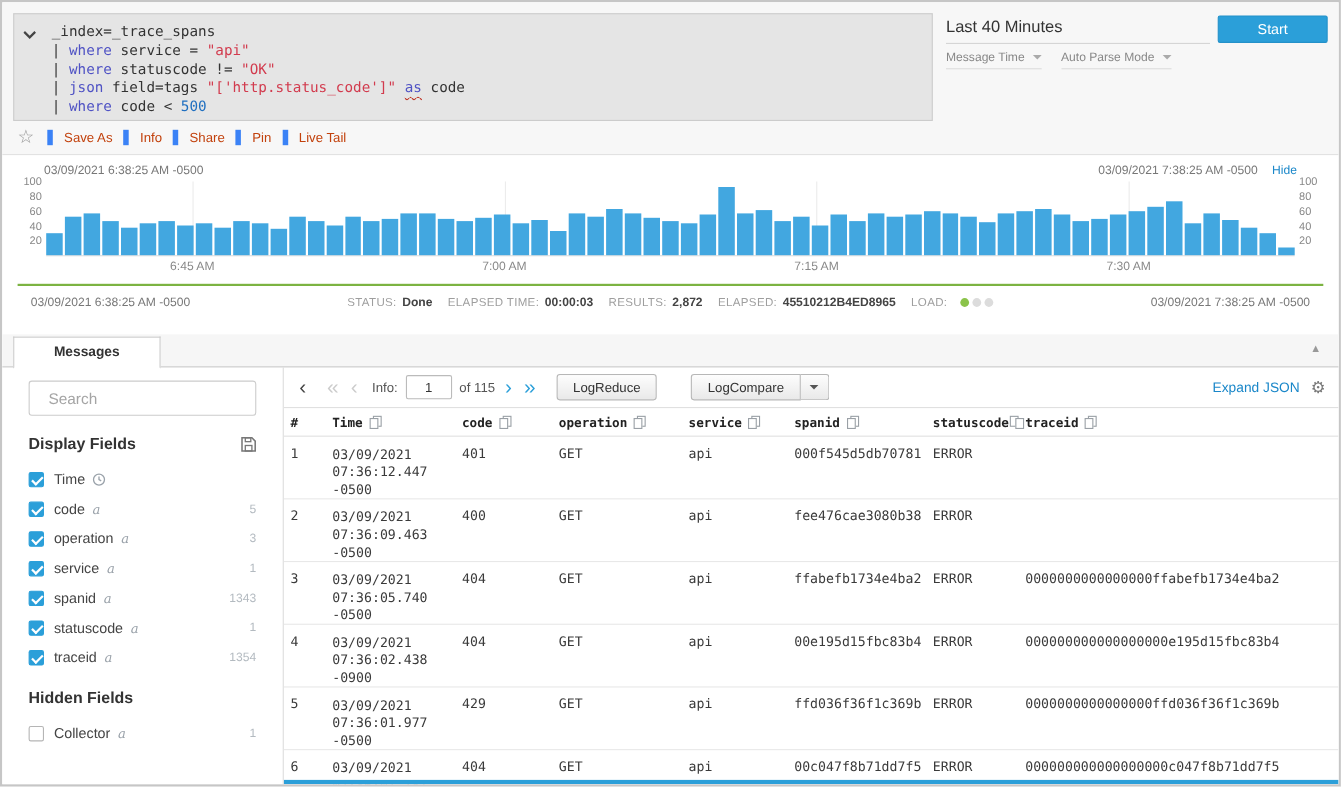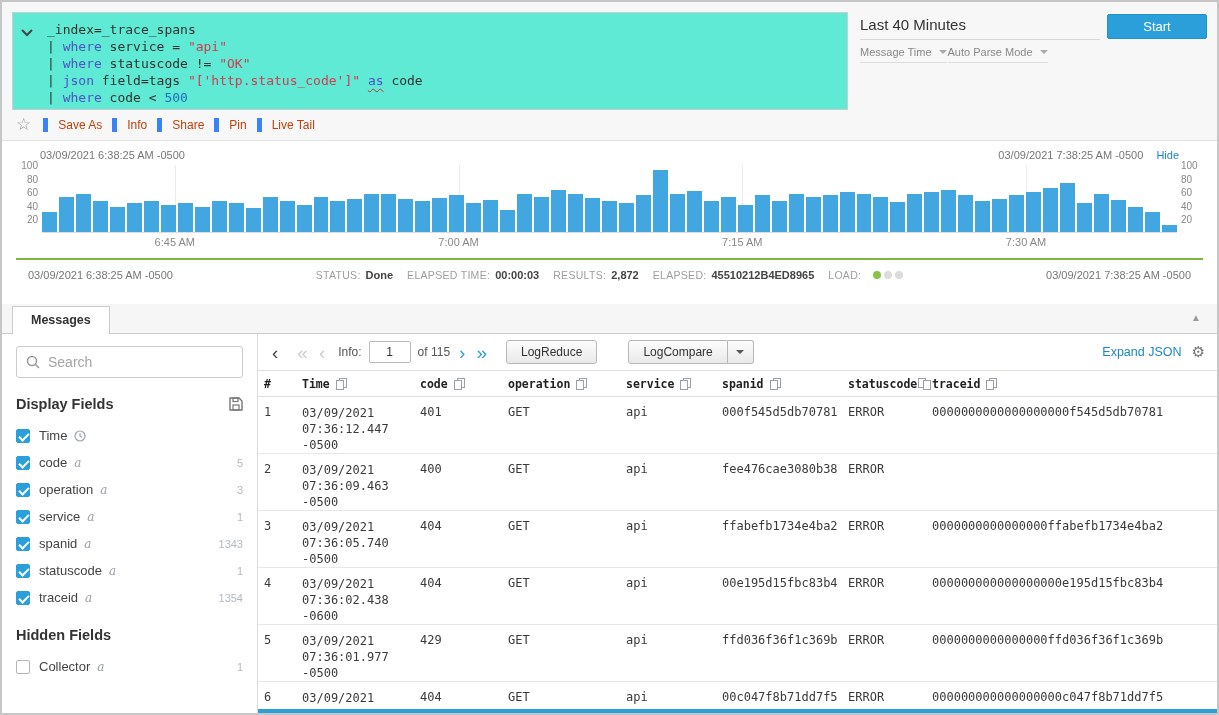--- a/index.html
+++ b/index.html
@@ -2,31 +2,31 @@
 <html><head>
 <meta charset="utf-8">
 <style>
   * { box-sizing: border-box; margin: 0; padding: 0; }
   html,body { background:#d9d9d9; }
   body { font-family: "Liberation Sans", sans-serif; }
   .app { width:1219px; height:715px; border:2px solid #c6c6c6; background:#fff; position:relative; overflow:hidden; }
 
   
   .top-section { position:relative; height:138px; background:#f7f7f7; }
-  .query-panel { position:absolute; left:10px; top:10px; width:836px; height:98px; background:#5eead4; border:1px solid #ccc; display:flex; }
+  .query-panel { position:absolute; left:10px; top:10px; width:836px; height:98px; background:#e5e5e5; border:1px solid #ccc; display:flex; }
   .query-chevron { width:28px; padding-top:10px; text-align:center; cursor:pointer; }
   .query-editor { flex:1; padding:8px 6px; font-family:"DejaVu Sans Mono", monospace; font-size:13px; line-height:17px; white-space:pre; overflow:hidden; }
   .tok-plain { color:#333; }
   .tok-kw { color:#4f52c4; }
   .tok-str { color:#d23b4e; }
   .tok-num { color:#1f6fc0; }
   .tok-as { color:#4f52c4; text-decoration: underline wavy #c0392b 1px; text-underline-offset:3px; }
 
   .time-range { position:absolute; left:858px; top:14px; width:240px; font-size:15px; color:#333; border-bottom:1px solid #d5d5d5; padding-bottom:6px; cursor:pointer; }
-  .sub-drops { position:absolute; left:858px; top:44px; display:flex; gap:1px;justify-content:center; }
+  .sub-drops { position:absolute; left:858px; top:44px; display:flex; gap:18px;justify-content:center; }
   .sub-drop { font-size:11px; color:#888; border-bottom:1px solid #ddd; padding-bottom:4px; cursor:pointer; display:flex; align-items:center; }
   .caret-down { display:inline-block; width:0; height:0; border:4px solid transparent; border-top-color:#aaa; margin-left:7px; transform:translateY(2px); }
   .start-btn { position:absolute; right:10px; top:12px; width:100px; height:25px; background:#2b9fd9; color:#fff; border:1px solid #2491c9; border-radius:2px; font-size:13px; cursor:pointer; font-family:"Liberation Sans",sans-serif; }
 
   .action-row { position:absolute; left:14px; top:112px; display:flex; align-items:center; font-size:12px; }
   .star-icon { color:#9a9a9a; font-size:17px; margin-right:12px; cursor:pointer; }
   .action-link { color:#c2410c; cursor:pointer; padding:0 10px; border-left:5px solid #3b82f6; }
   .action-link:first-of-type { border-left:none; }
 
   
@@ -49,26 +49,26 @@
   .status-item { display:flex; align-items:center; gap:5px; }
   .status-label { color:#9e9e9e; letter-spacing:.3px; font-size:10.5px; }
   .status-value { color:#444; font-weight:bold; font-size:11px; }
   .load-dots { display:flex; gap:3px; margin-left:2px; }
   .load-dot { width:8px; height:8px; border-radius:50%; }
   .status-time { color:#777; font-size:11px; }
 
   
   .messages-section { position:absolute; top:302px; left:0; right:0; bottom:0; background:#fff; }
   .tab-bar { height:30px; background:#f6f6f6; border-bottom:1px solid #ccc; position:relative; }
-  .tab { position:absolute; left:10px; top:2px; height:29px; line-height:27px; padding:0 18px; background:#fff; border:1px solid #ccc; border-bottom:1px solid #fff; font-size:12.5px; font-weight:bold; color:#333; cursor:pointer; }
+  .tab { position:absolute; left:10px; top:2px; height:29px; line-height:27px; padding:0 36px; background:#fff; border:1px solid #ccc; border-bottom:1px solid #fff; font-size:12.5px; font-weight:bold; color:#333; cursor:pointer; }
   .collapse-icon { position:absolute; right:16px; top:8px; color:#999; font-size:10px; cursor:pointer; }
   .content-row { display:flex; height:calc(100% - 30px); }
 
   
-  .sidebar { width:256px; border-right:1px solid #ddd; padding:12px 14px; overflow:hidden; }
+  .sidebar { width:256px; border-right:1px solid #ddd; padding:12px 24px; overflow:hidden; }
   .search-box { height:32px; border:1px solid #ccc; border-radius:3px; display:flex; align-items:center; padding:0 9px; gap:8px; background:#fff; }
   .search-input { border:none; outline:none; flex:1; font-size:14px; color:#555; font-family:"Liberation Sans",sans-serif; background:transparent; }
   .search-input::placeholder { color:#a5a5a5; }
   .fields-header { display:flex; align-items:center; justify-content:space-between; margin-top:18px; font-size:14.5px; font-weight:bold; color:#333; }
   .field-list { margin-top:10px; }
   .field-row { display:flex; align-items:center; height:27px; cursor:pointer; }
   .checkbox { width:14px; height:14px; border-radius:2px; margin-right:9px; position:relative; flex:0 0 auto; }
   .checkbox.checked { background:#2b9fd9; border:1px solid #2b9fd9; }
   .checkbox.checked::after { content:''; position:absolute; left:4px; top:1px; width:4px; height:8px; border-right:2px solid #fff; border-bottom:2px solid #fff; transform:rotate(45deg); }
   .checkbox.unchecked { background:#fff; border:1px solid #b5b5b5; }
@@ -430,21 +430,20 @@
               <div>1</div>
               <div class="time-cell">
                 <div>03/09/2021</div>
                 <div>07:36:12.447 -0500</div>
               </div>
               <div>401</div>
               <div>GET</div>
               <div>api</div>
               <div>000f545d5db70781</div>
               <div>ERROR</div>
-              <div>0000000000000000000f545d5db70781</div>
             </div>
             <div class="grid-row data-row">
               <div>2</div>
               <div class="time-cell">
                 <div>03/09/2021</div>
                 <div>07:36:09.463 -0500</div>
               </div>
               <div>400</div>
               <div>GET</div>
               <div>api</div>
@@ -461,21 +460,21 @@
               <div>GET</div>
               <div>api</div>
               <div>ffabefb1734e4ba2</div>
               <div>ERROR</div>
               <div>0000000000000000ffabefb1734e4ba2</div>
             </div>
             <div class="grid-row data-row">
               <div>4</div>
               <div class="time-cell">
                 <div>03/09/2021</div>
-                <div>07:36:02.438 -0600</div>
+                <div>07:36:02.438 -0900</div>
               </div>
               <div>404</div>
               <div>GET</div>
               <div>api</div>
               <div>00e195d15fbc83b4</div>
               <div>ERROR</div>
               <div>000000000000000000e195d15fbc83b4</div>
             </div>
             <div class="grid-row data-row">
               <div>5</div>

